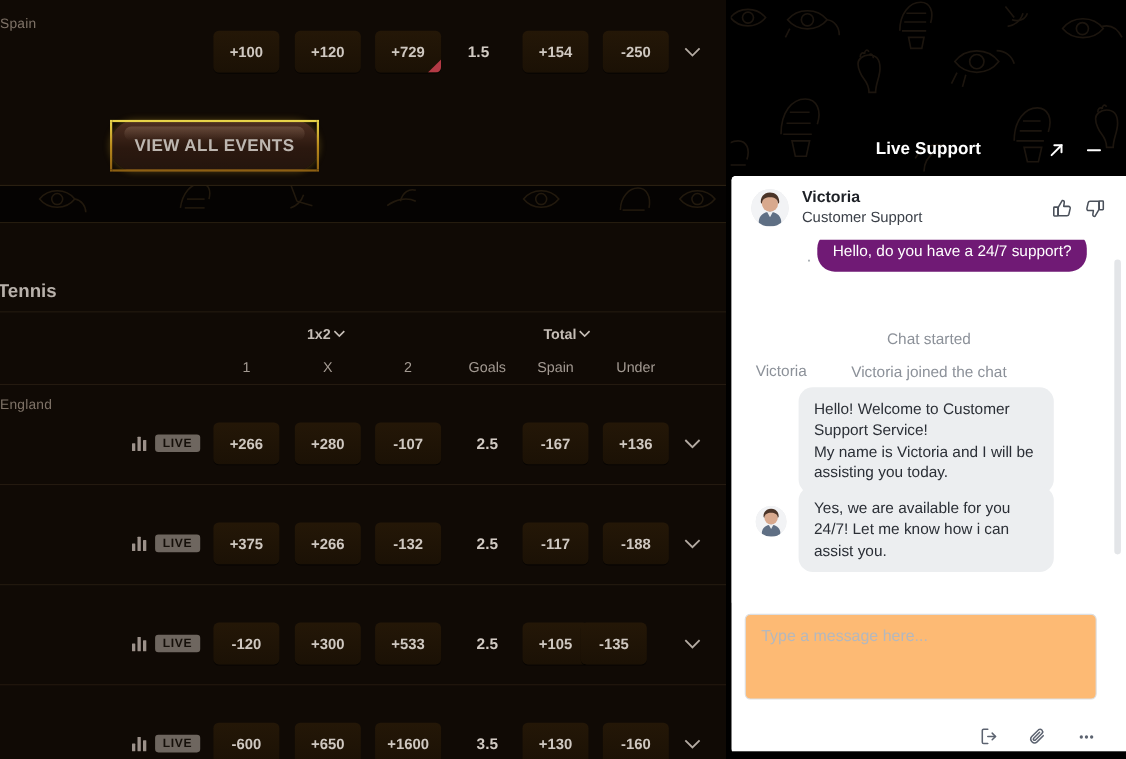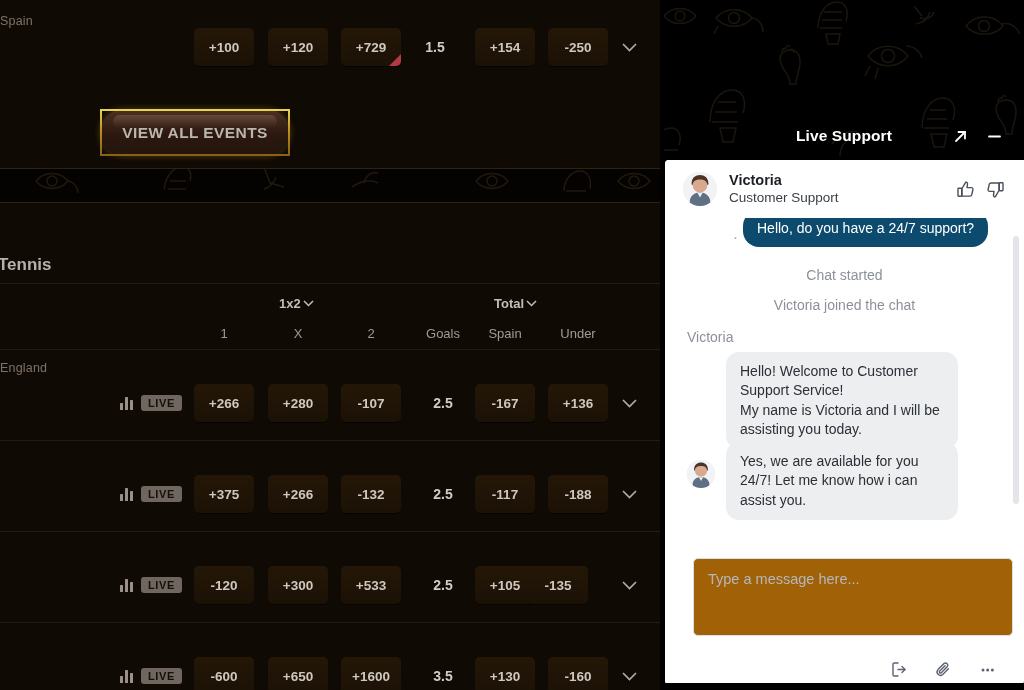--- a/index.html
+++ b/index.html
@@ -162,31 +162,31 @@
   .agent-role { font-size: 13.5px; color: #3a3f47; }
   .rate-btn { width: 30px; height: 30px; display:flex; align-items:center; justify-content:center; cursor:pointer; }
 
   .chat-scroll {
     position: absolute; left: 0; top: 58px; width: 359px; height: 330px;
     background: #fff; overflow: hidden;
   }
   .msg-user-clip {
     position: absolute; left: 78px; top: -8px;
     max-width: 256px;
-    background: #0c4a6e; color: #fff;
+    background: #701a75; color: #fff;
     border-radius: 16px;
     padding: 9px 14px;
     font-size: 14px; line-height: 1.35;
     white-space: nowrap; overflow: hidden;
   }
   .msg-bullet { position: absolute; left: 68px; top: 10px; color: #9aa0a6; font-size: 15px; }
 
   .sys-line {
     position: absolute; left: 0; width: 359px; text-align: center;
-    color: #8c9199; font-size: 14px;
+    color: #8c9199; font-size: 14px; margin-top: 33px;
   }
   .sender-name { position: absolute; left: 22px; color: #8c9199; font-size: 14px; }
 
   .bubble-agent {
     position: absolute;
     background: #eceef0; color: #2b2f36;
     border-radius: 13px;
     padding: 10px 14px;
     font-size: 14px; line-height: 1.38;
   }
@@ -194,24 +194,24 @@
   .bubble-avatar { position: absolute; width: 28px; height: 28px; border-radius: 50%; overflow: hidden; background: #e9eaec; }
   .bubble-avatar svg { position: absolute; left: 0; top: 0; }
 
   .scrollbar {
     position: absolute; right: 5px; top: 18px;
     width: 6px; height: 268px; border-radius: 3px;
     background: #e3e5e8; cursor: pointer;
   }
 
   .composer {
-    position: absolute; left: 28px; top: 398px;
+    position: absolute; left: 12px; top: 398px;
     width: 320px; height: 78px;
     border: 1px solid #dcdfe3; border-radius: 5px;
-    background: #a16207;
+    background: #fdba74;
     padding: 12px 14px;
     font-size: 14.5px; color: #1d2026; resize: none; outline: none;
     font-family: "Liberation Sans", sans-serif;
   }
   .composer::placeholder { color: #b4b8be; }
 
   .chat-footer {
     position: absolute; left: 0; top: 492px; width: 359px; height: 34px;
     display: flex; align-items: center; justify-content: flex-end; gap: 22px;
     padding-right: 26px;

